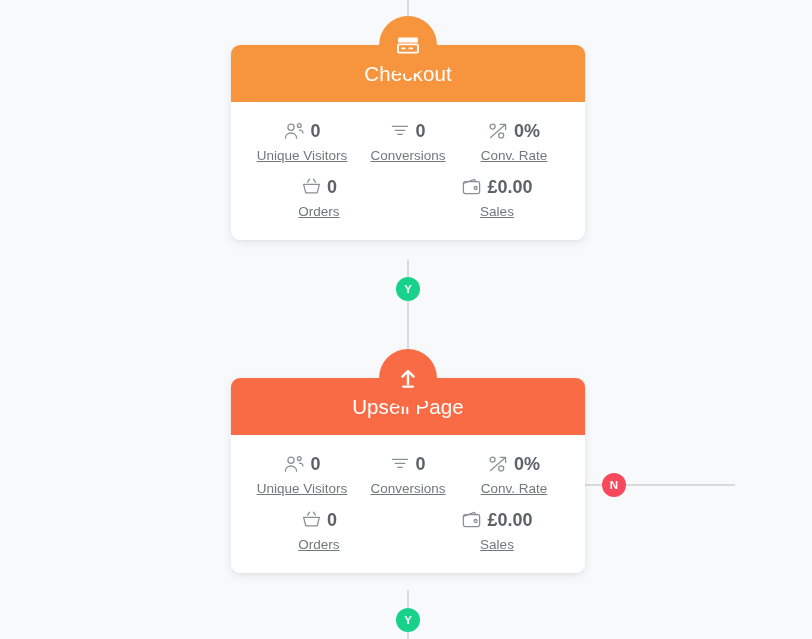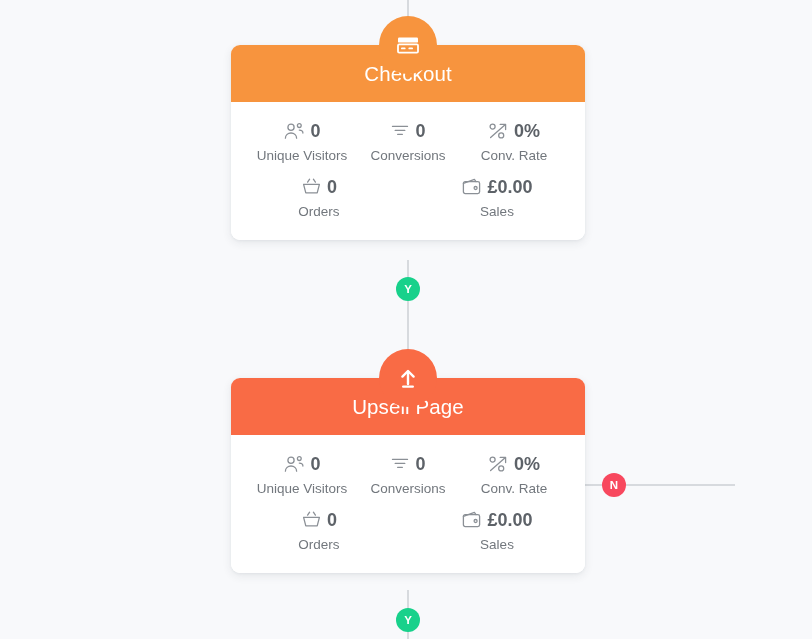--- a/index.html
+++ b/index.html
@@ -120,20 +120,21 @@
     color: #5d6268;
     line-height: 1;
     white-space: nowrap;
   }
   .stat-label {
     margin-top: 5px;
     font-size: 13.5px;
     color: #72777d;
     line-height: 1.1;
     white-space: nowrap;
+    text-decoration: underline;
   }
 
   
   .badge {
     position: absolute;
     width: 24px;
     height: 24px;
     border-radius: 50%;
     display: flex;
     align-items: center;

